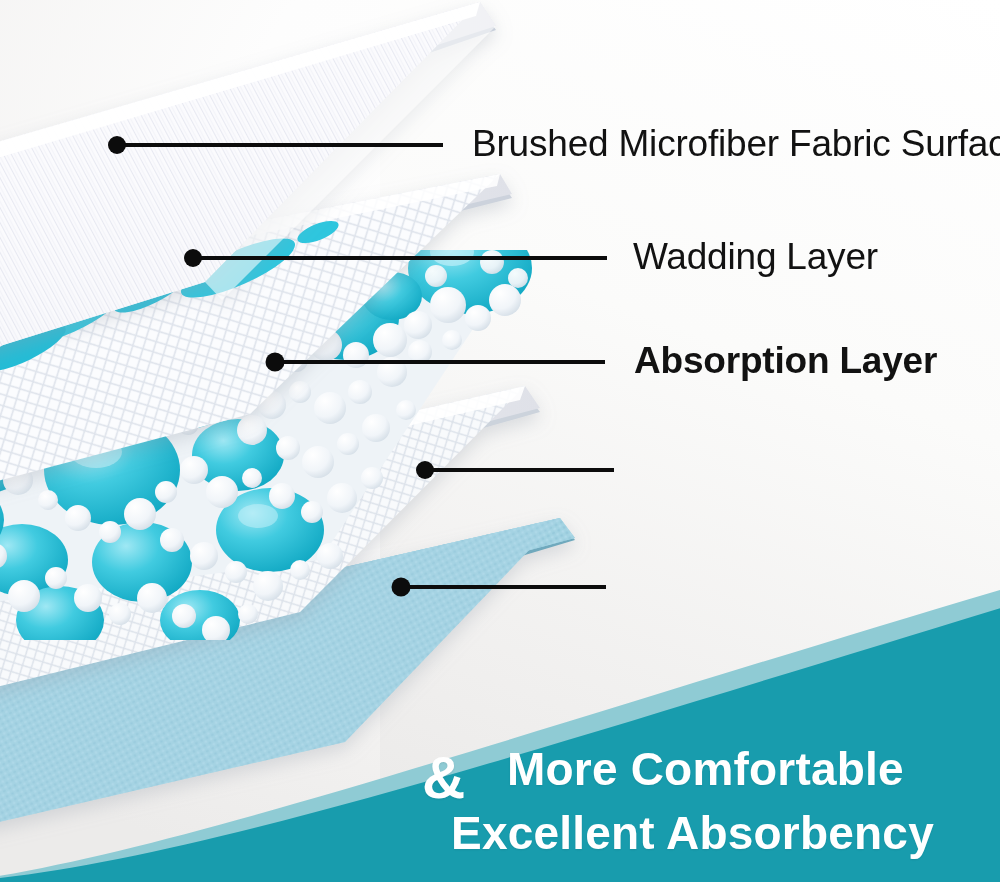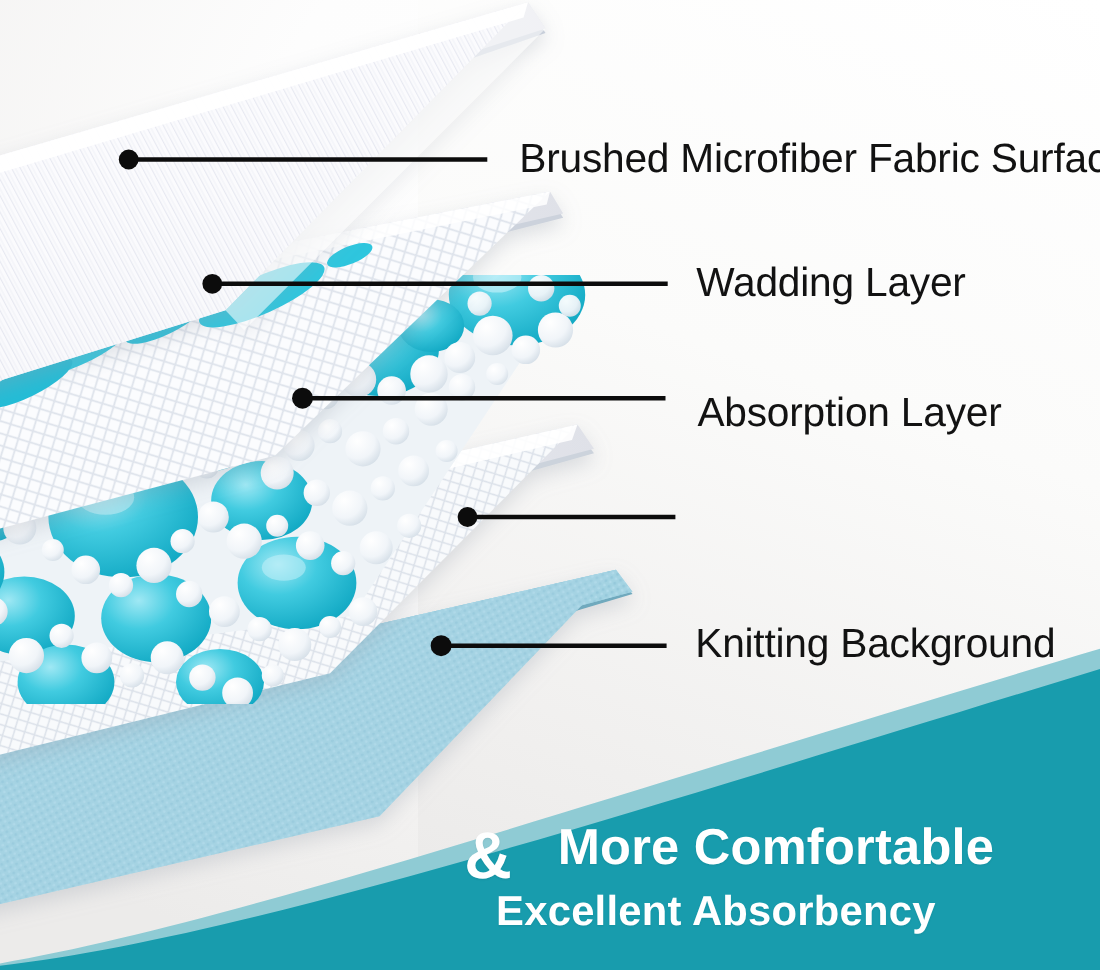--- a/index.html
+++ b/index.html
@@ -46,21 +46,21 @@
     position: absolute;
     color: #121212;
     font-size: 37px;
     font-weight: 400;
     letter-spacing: -0.2px;
     white-space: nowrap;
     line-height: 1;
   }
   .label-1 { left: 472px; top: 125px; }
   .label-2 { left: 633px; top: 238px; }
-  .label-3 { left: 634px; top: 356px; }
+  .label-3 { left: 634px; top: 342px; font-weight: bold; }
   .label-4 { left: 634px; top: 450px; }
   .label-5 { left: 632px; top: 566px; }
 
   
   .banner-svg {
     position: absolute;
     left: 0; bottom: 0;
     width: 1000px; height: 330px;
   }
   .banner-text {
@@ -80,21 +80,21 @@
   .bt-1 {
     left: 507px;
     top: 746px;
     font-size: 46px;
     letter-spacing: 0.2px;
     text-align: right;
   }
   .bt-2 {
     left: 451px;
     top: 810px;
-    font-size: 38px;
+    font-size: 46px;
     letter-spacing: 0.2px;
   }
 </style>
 </head>
 <body>
 
 <div id="stage">
 
   <div class="bg-wash"></div>
   <div class="bg-wash-2"></div>
@@ -329,21 +329,20 @@
       <circle cx="193" cy="258" r="9"></circle>
       <circle cx="275" cy="362" r="9.5"></circle>
       <circle cx="425" cy="470" r="9"></circle>
       <circle cx="401" cy="587" r="9.5"></circle>
     </g>
   </svg>
 
   <div class="label label-1">Brushed Microfiber Fabric Surface</div>
   <div class="label label-2">Wadding Layer</div>
   <div class="label label-3">Absorption Layer</div>
-  <div class="label label-5">Knitting Background</div>
 
   <svg class="banner-svg" viewBox="0 0 1000 330" preserveAspectRatio="none">
 
     <path d="M -40 330 C 180 300 520 180 1040 26 L 1040 330 Z" fill="#8FCBD4"></path>
 
     <path d="M -40 330 C 190 312 540 196 1040 44 L 1040 330 Z" fill="#189CAD"></path>
   </svg>
 
   <div class="banner-text amp">&amp;</div>
   <div class="banner-text bt-1">More Comfortable</div>

